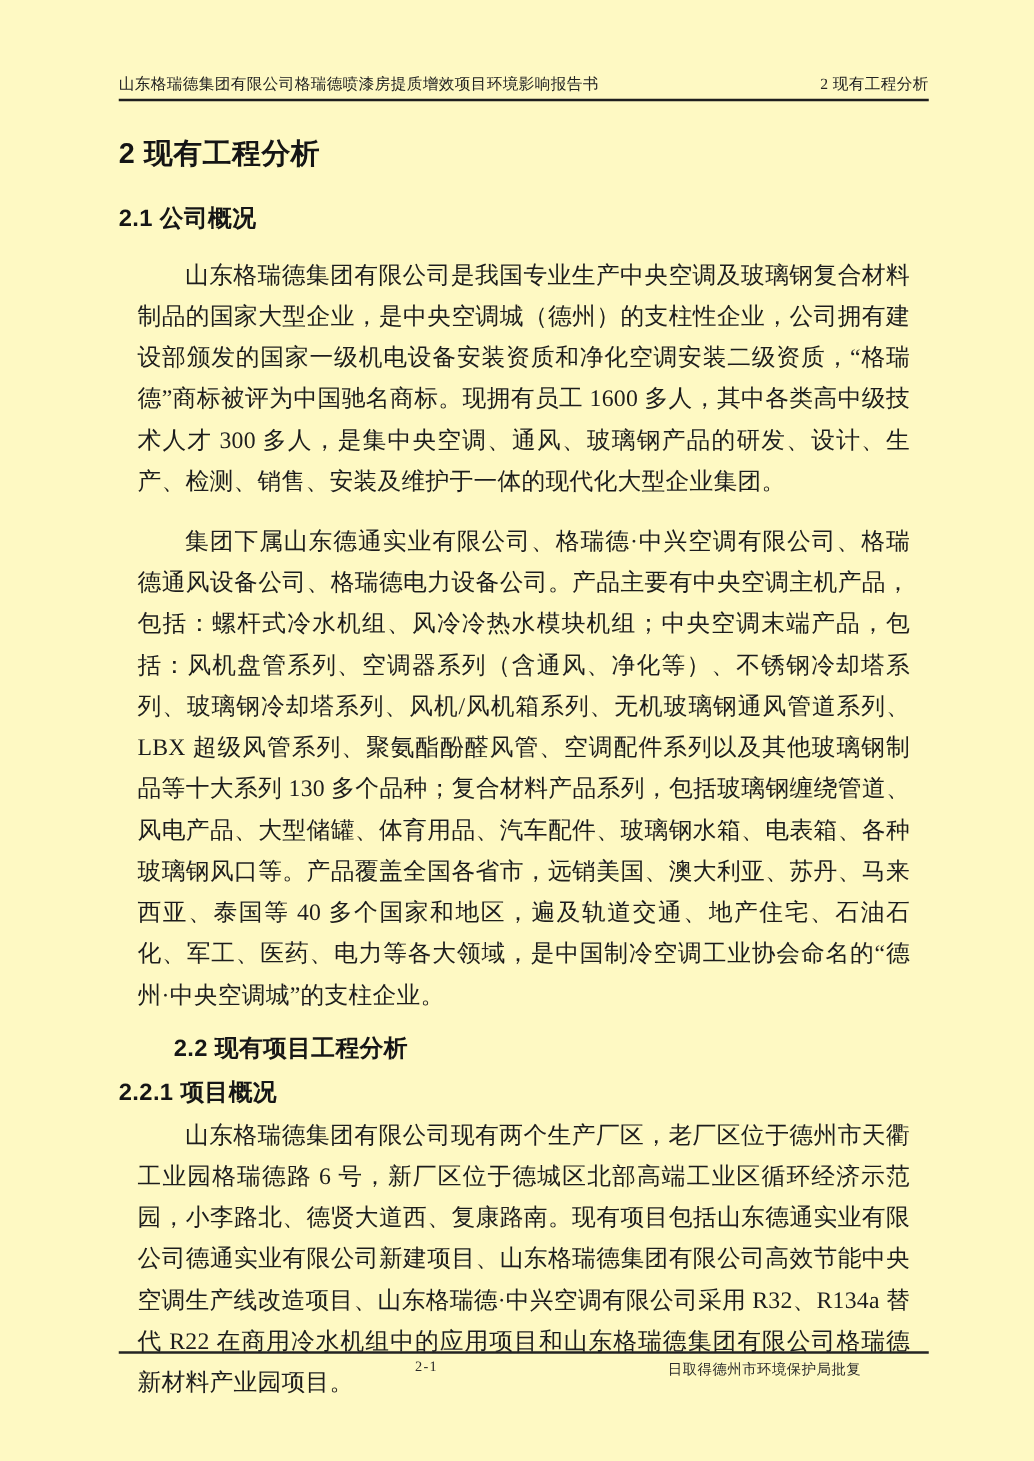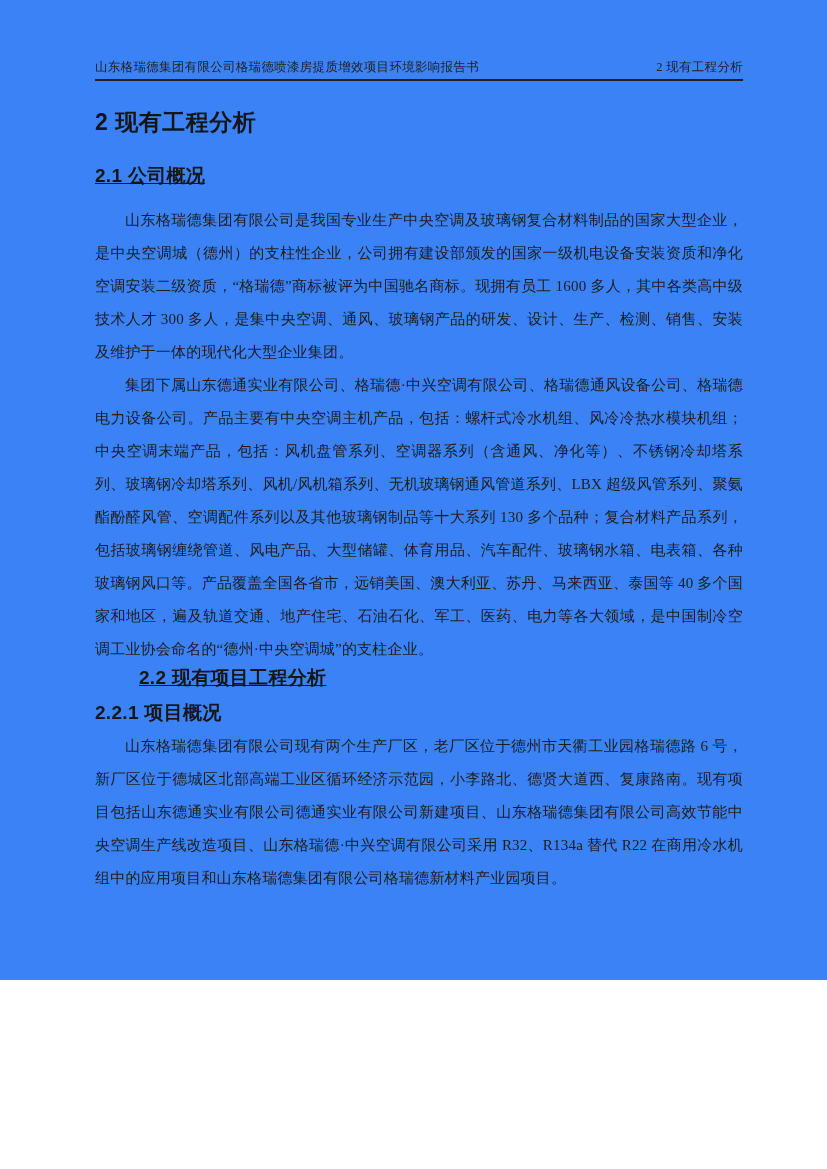--- a/index.html
+++ b/index.html
@@ -5,22 +5,22 @@
   * { box-sizing: border-box; }
   html, body { margin: 0; padding: 0; }
   body {
     width: 827px; height: 1169px;
     background: #ffffff;
     font-family: "Liberation Serif", "DejaVu Serif", serif;
     color: #1c1c1c;
   }
   .page {
     position: relative;
-    width: 827px; height: 980px;
-    background: #3b82f6;
+    width: 827px; height: 1169px;
+    background: #fef9c3;
     overflow: hidden;
   }
   .header {
     position: absolute;
     left: 95px; right: 84px; top: 59px;
     display: flex;
     justify-content: space-between;
     align-items: flex-end;
     font-size: 12.5px;
     line-height: 16px;
@@ -43,35 +43,34 @@
     letter-spacing: 0.5px;
   }
   h2.section {
     margin: 28px 0 0 0;
     font-family: "Liberation Sans", "DejaVu Sans", sans-serif;
     font-weight: bold;
     font-size: 19px;
     line-height: 24px;
     color: #161616;
     letter-spacing: 0.3px;
-    text-decoration: underline;
   }
   h2.section.second { margin-top: 0; margin-left: 44px; }
   h3.subsection {
     margin: 12px 0 0 0;
     font-family: "Liberation Sans", "DejaVu Sans", sans-serif;
     font-weight: bold;
     font-size: 19px;
     line-height: 22px;
     color: #161616;
     letter-spacing: 0.3px;
   }
   p.para {
-    margin: 0;
-    font-size: 15px;
+    margin: 15px;
+    font-size: 19px;
     line-height: 33px;
     letter-spacing: 0.2px;
     text-align: justify;
     text-indent: 2em;
     color: #1d1d1d;
   }
   h2.section + p.para { margin-top: 16px; }
   h3.subsection + p.para { margin-top: 6px; }
   .footer {
     position: absolute;

